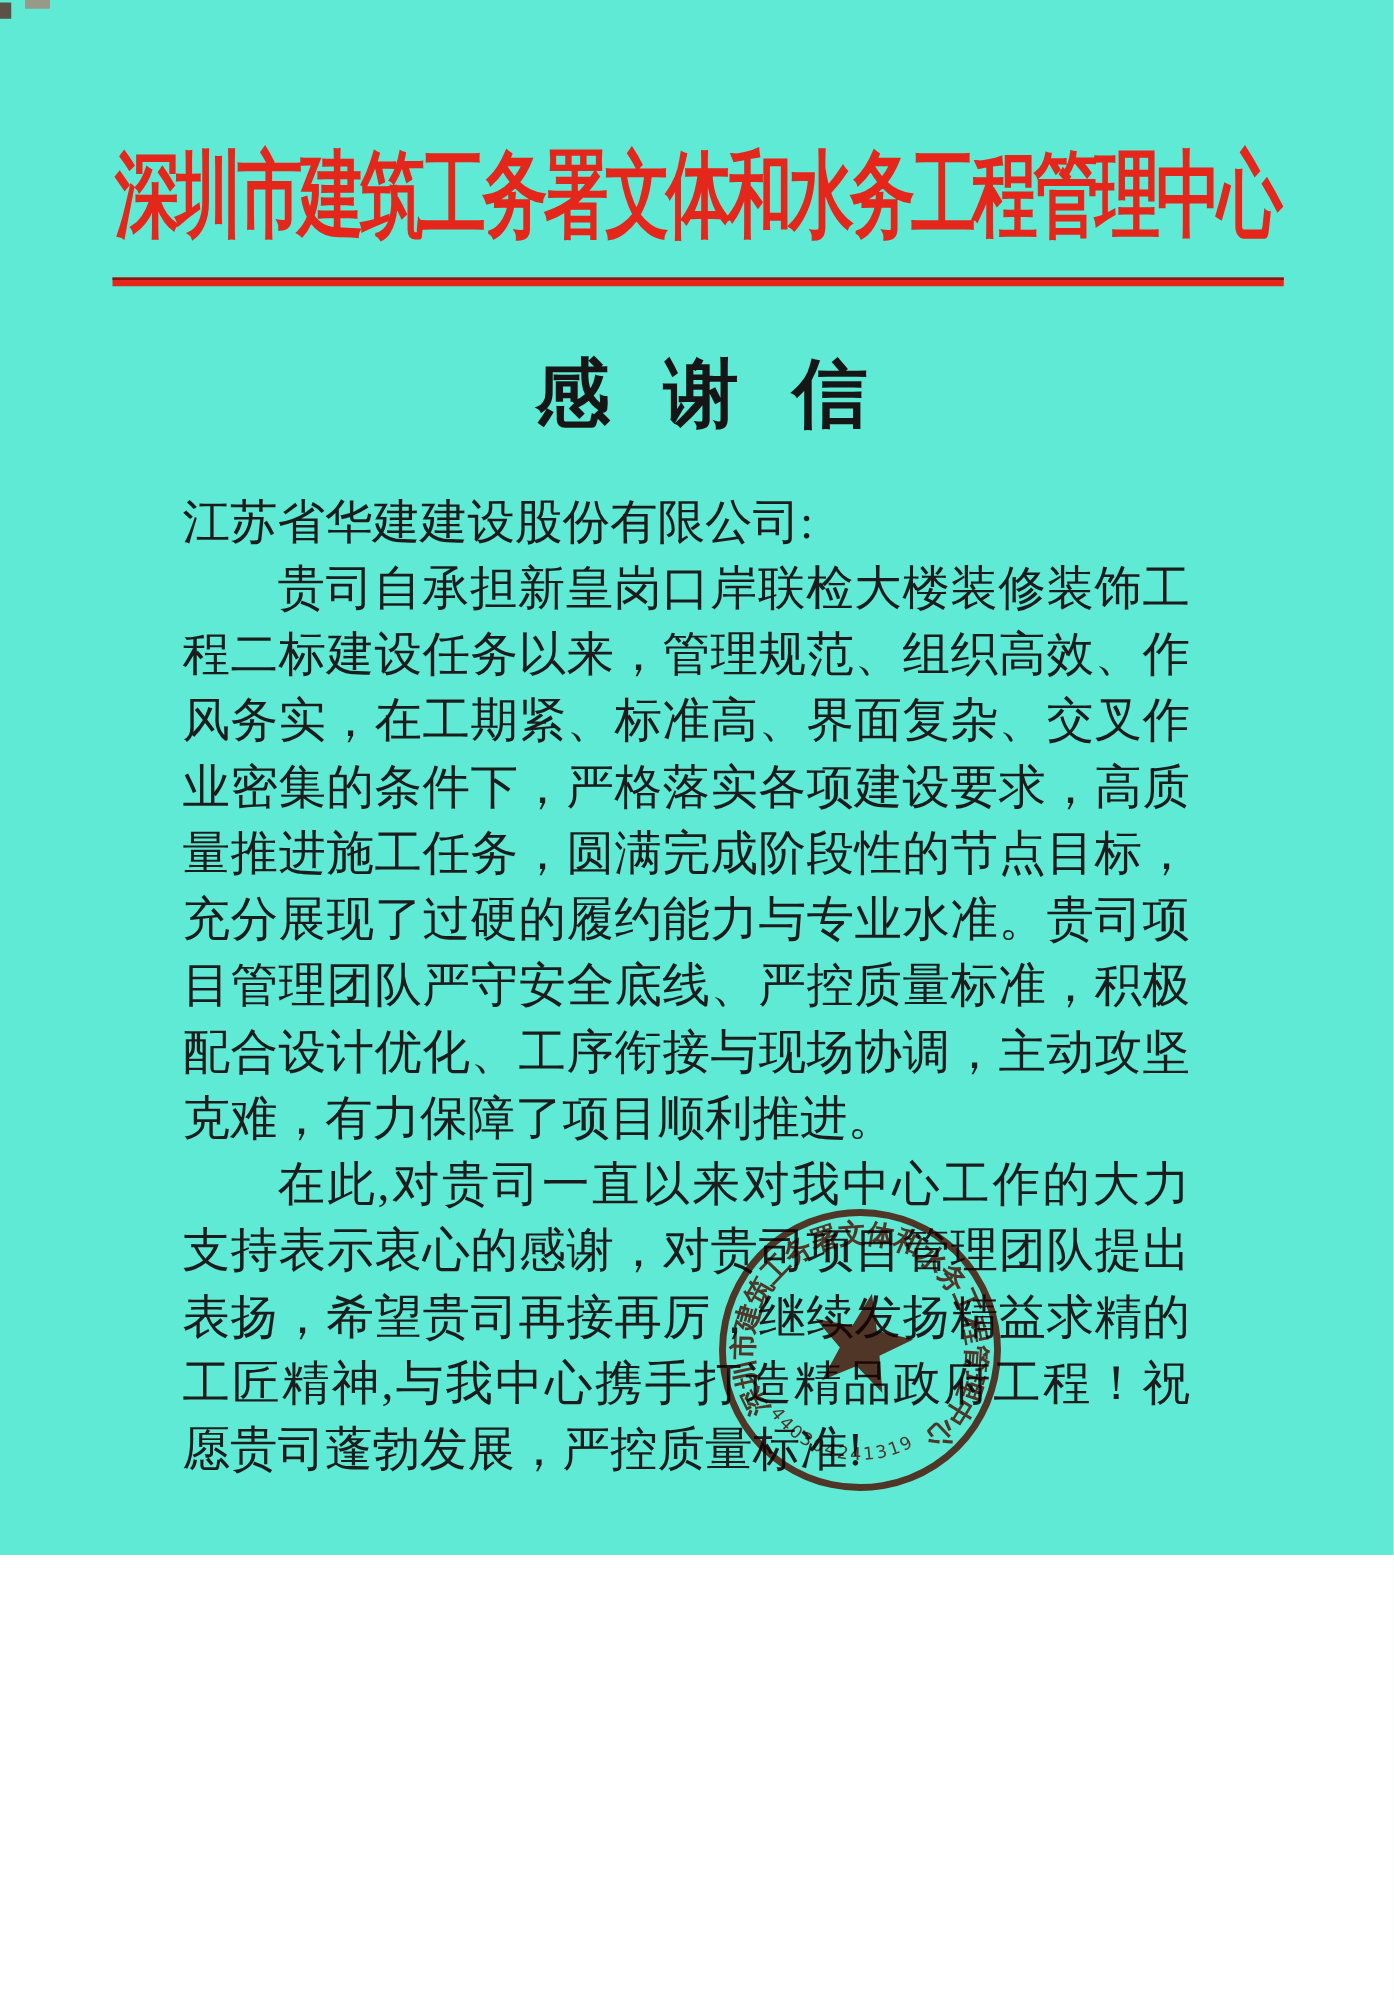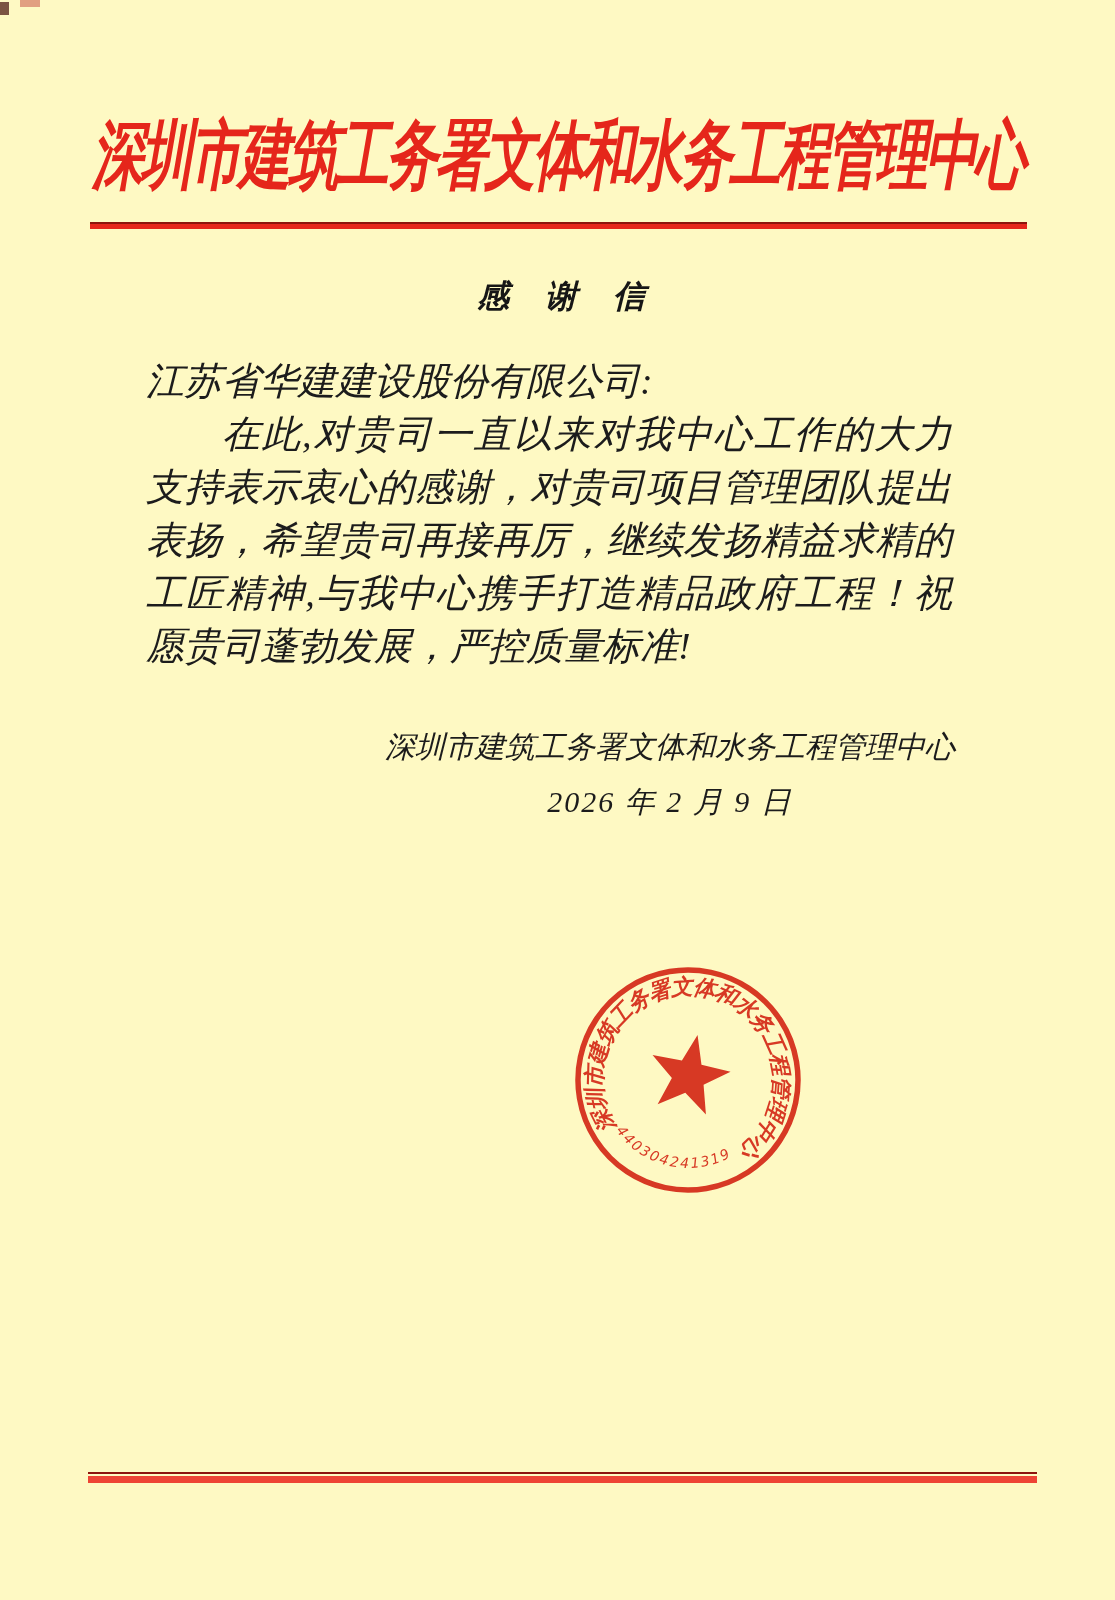--- a/index.html
+++ b/index.html
@@ -1,23 +1,22 @@
 <!DOCTYPE html>
 <html lang="zh"><head>
 <meta charset="utf-8">
 <style>
   html,body{margin:0;padding:0;background:#ffffff;}
   .page{
     position:relative;
-    width:1115px;height:1600px;
-    background:#fef9c3;
+    width:1115px;height:1244px;
+    background:#5eead4;
     overflow:hidden;
     font-family:"Liberation Serif","DejaVu Serif",serif;
     color:#1c1c1c;
-    font-style:italic;
   }
   
   .artifact-1{position:absolute;left:0;top:2px;width:9px;height:13px;background:#5a2a22;opacity:.8;}
   .artifact-2{position:absolute;left:20px;top:0;width:20px;height:7px;background:#c8564a;opacity:.55;}
 
   
   .letterhead{padding-top:106px;}
   .letterhead-org{
     margin:0;
     text-align:center;
@@ -39,21 +38,21 @@
     display:block;
     margin-top:3px;
     height:2px;
     background:#8d140c;
   }
 
   
   .doc-title{
     margin:46px 0 0 0;
     text-align:center;
-    font-size:32px;
+    font-size:60px;
     font-weight:bold;
     letter-spacing:6px;
     word-spacing:16px;
     color:#161616;
     padding-left:13px;
   }
 
   
   .letter-body{
     position:relative;
@@ -129,20 +128,21 @@
 
   <header class="letterhead">
     <h1 class="letterhead-org">深圳市建筑工务署文体和水务工程管理中心</h1>
     <div class="rule-top"></div>
   </header>
 
   <h2 class="doc-title">感 谢 信</h2>
 
   <main class="letter-body">
     <p class="salutation">江苏省华建建设股份有限公司:</p>
+    <p class="para">贵司自承担新皇岗口岸联检大楼装修装饰工程二标建设任务以来，管理规范、组织高效、作风务实，在工期紧、标准高、界面复杂、交叉作业密集的条件下，严格落实各项建设要求，高质量推进施工任务，圆满完成阶段性的节点目标，充分展现了过硬的履约能力与专业水准。贵司项目管理团队严守安全底线、严控质量标准，积极配合设计优化、工序衔接与现场协调，主动攻坚克难，有力保障了项目顺利推进。</p>
     <p class="para">在此,对贵司一直以来对我中心工作的大力支持表示衷心的感谢，对贵司项目管理团队提出表扬，希望贵司再接再厉，继续发扬精益求精的工匠精神,与我中心携手打造精品政府工程！祝愿贵司蓬勃发展，严控质量标准!</p>
   </main>
 
   <div class="sig-block">
     <div class="sig-org">深圳市建筑工务署文体和水务工程管理中心</div>
     <div class="sig-date">2026 年 2 月 9 日</div>
   </div>
 
   <div class="stamp">
     <svg viewBox="0 0 236 236" xmlns="http://www.w3.org/2000/svg">

